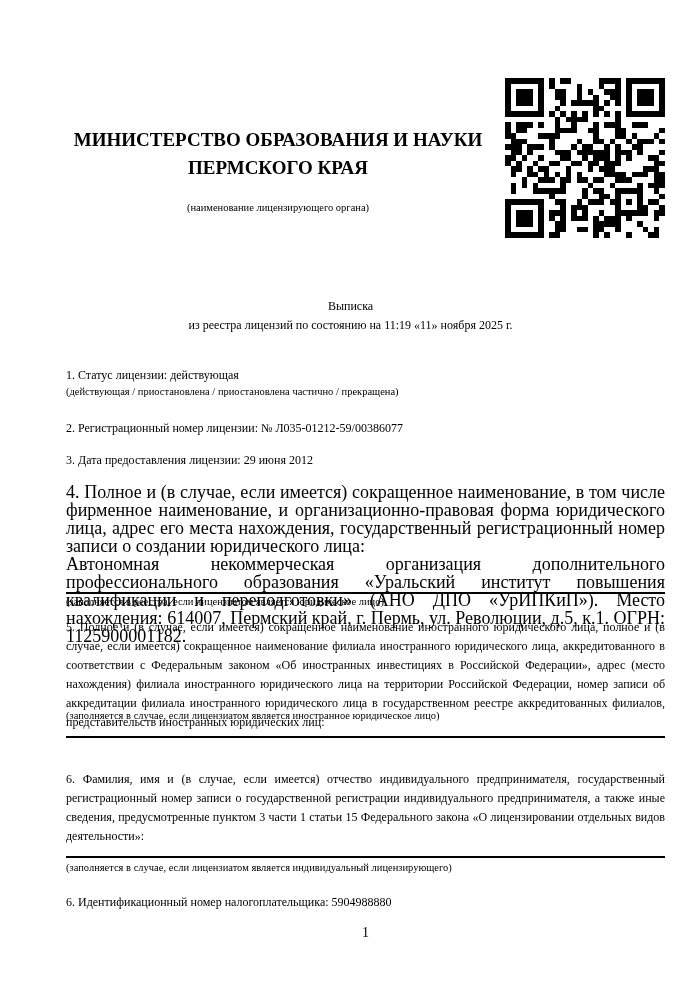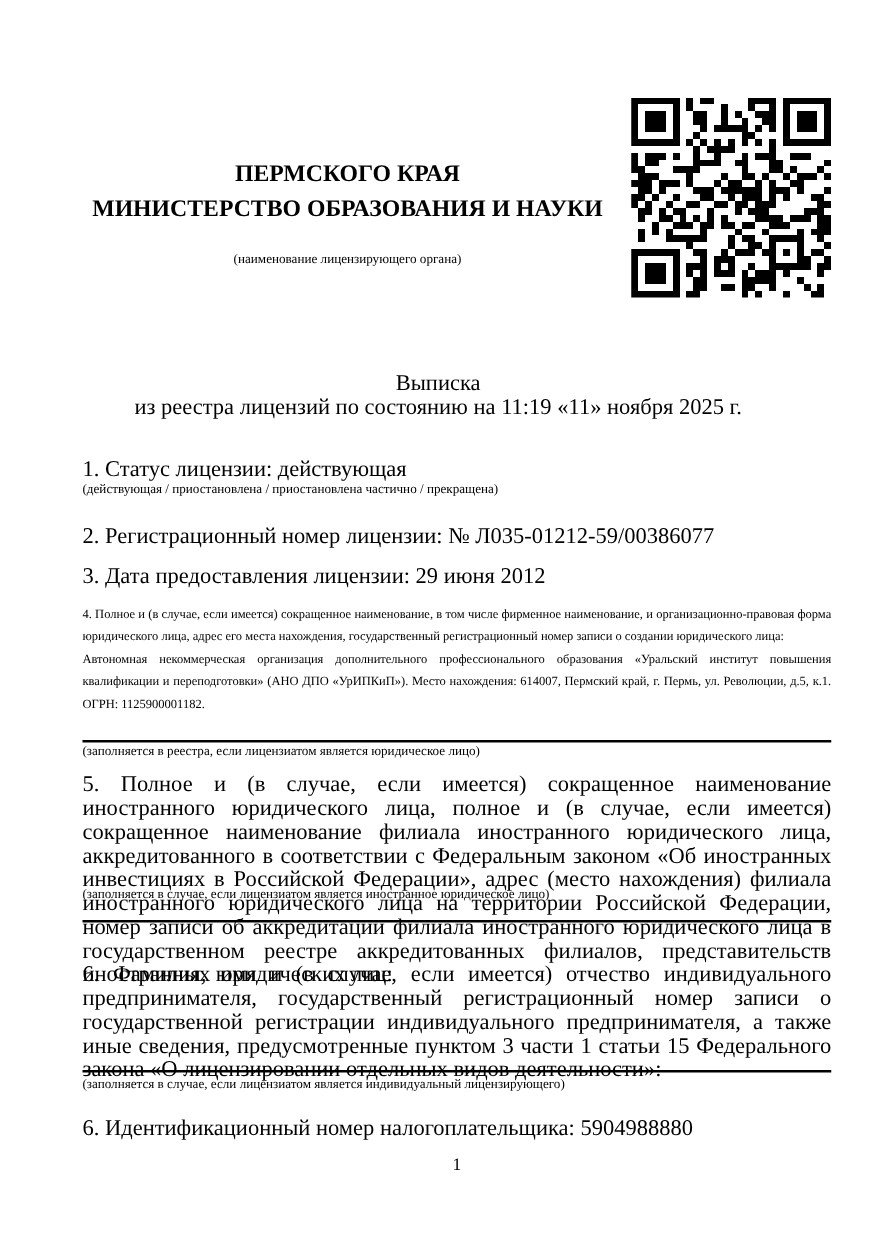--- a/index.html
+++ b/index.html
@@ -6,22 +6,22 @@
   body {
     width: 700px; height: 989px;
     background: #ffffff;
     color: #000000;
     font-family: "Liberation Serif", "DejaVu Serif", serif;
     position: relative;
     overflow: hidden;
   }
   .abs { position: absolute; }
   .col { left: 66px; width: 599px; }
-  .body-text { font-size: 18px; line-height: 19px; }
-  .body-text-tight { font-size: 10px; line-height: 18px; }
+  .body-text { font-size: 12px; line-height: 19px; }
+  .body-text-tight { font-size: 18px; line-height: 18px; }
   .just { text-align: justify; text-justify: inter-word; }
   .caption {
     font-size: 10.5px; line-height: 13px;
     text-align: left;
     padding-right: 80px;
     box-sizing: border-box;
   }
   .rule { border-top: 2px solid #000; height: 0; }
   .org-header {
     left: 66px; top: 126px; width: 424px;
@@ -36,22 +36,22 @@
     top: 297px; text-align: center;
     padding-right: 30px; box-sizing: border-box;
   }
   .qr { left: 505px; top: 78px; width: 160px; height: 160px; }
   .page-num { top: 923px; text-align: center; font-size: 14px; line-height: 19px; }
 </style>
 </head>
 <body>
 
 <div class="abs org-header">
+  <div class="org-line">МИНИСТЕРСТВО ОБРАЗОВАНИЯ И НАУКИ</div>
   <div class="org-line">ПЕРМСКОГО КРАЯ</div>
-  <div class="org-line">МИНИСТЕРСТВО ОБРАЗОВАНИЯ И НАУКИ</div>
   <div class="org-caption">(наименование лицензирующего органа)</div>
 </div>
 
 <svg class="abs qr" viewBox="0 0 29 29" shape-rendering="crispEdges">
     <rect x="0" y="0" width="1" height="1" fill="#000"></rect>
     <rect x="1" y="0" width="1" height="1" fill="#000"></rect>
     <rect x="2" y="0" width="1" height="1" fill="#000"></rect>
     <rect x="3" y="0" width="1" height="1" fill="#000"></rect>
     <rect x="4" y="0" width="1" height="1" fill="#000"></rect>
     <rect x="5" y="0" width="1" height="1" fill="#000"></rect>

